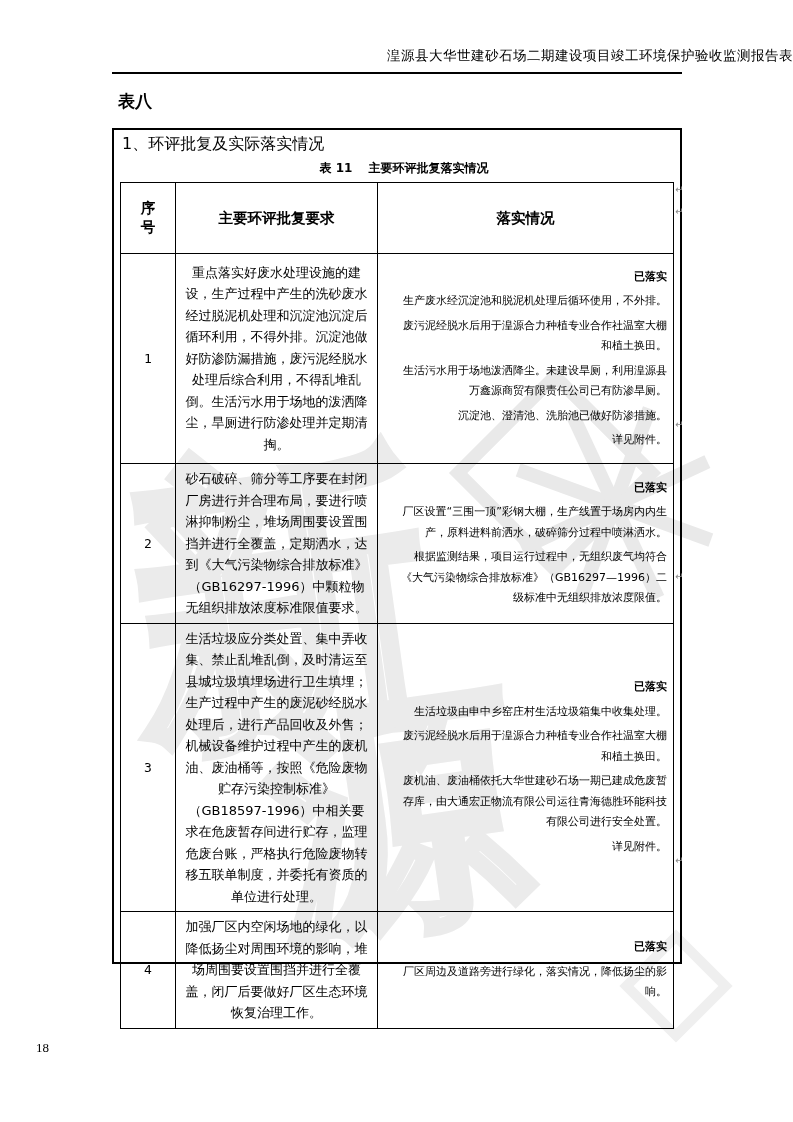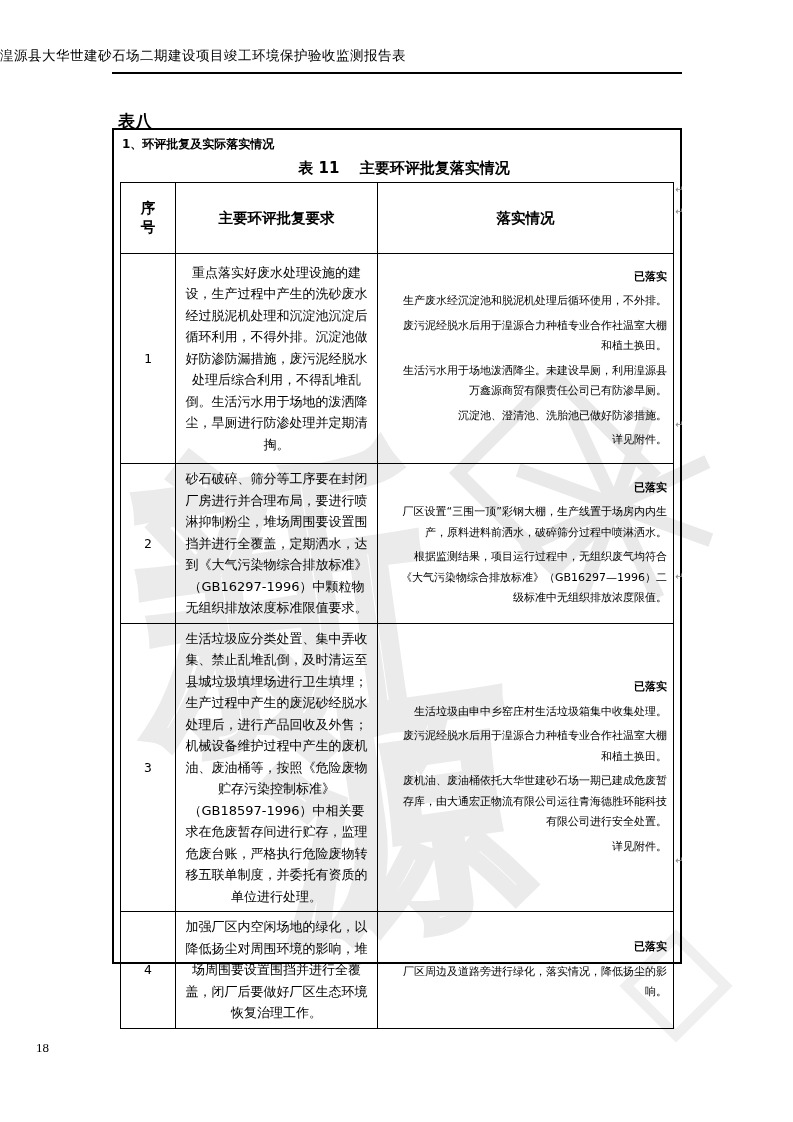--- a/index.html
+++ b/index.html
@@ -40,46 +40,46 @@
     user-select: none;
   }
   .wm-char1 { left: 130px; top: 450px; font-size: 300px; transform: rotate(-8deg); }
   .wm-char2 { left: 270px; top: 690px; font-size: 250px; transform: rotate(-8deg); }
 
   
   .content { position: relative; z-index: 1; }
 
   .doc-header-title {
     position: absolute; top: 47px; left: 0; width: 100%;
-    text-align: left;
+    text-align: right;
     font-size: 13.5px;
     letter-spacing: 0.5px;
   }
   .header-rule {
     position: absolute; top: 72px; left: 112px;
     width: 570px; height: 2px; background: #000;
   }
   .table8-label {
-    position: absolute; top: 110px; left: 118px;
+    position: absolute; top: 90px; left: 118px;
     font-size: 17px; font-weight: bold;
   }
 
   .outer-box {
     position: absolute; top: 128px; left: 112px;
     width: 570px; height: 836px;
     border: 2px solid #000;
   }
   .section-title {
     margin: 3px 0 0 8px;
-    font-size: 12px; font-weight: bold;
+    font-size: 16px; font-weight: normal;
     line-height: 22px;
   }
   .table-caption {
     text-align: center;
-    font-size: 15px; font-weight: bold;
+    font-size: 12px; font-weight: bold;
     line-height: 20px;
     margin: 3px 0 4px 0;
     white-space: pre;
     padding-left: 14px;
   }
 
   table.eia {
     border-collapse: collapse;
     margin-left: 6px;
     width: 553px;

